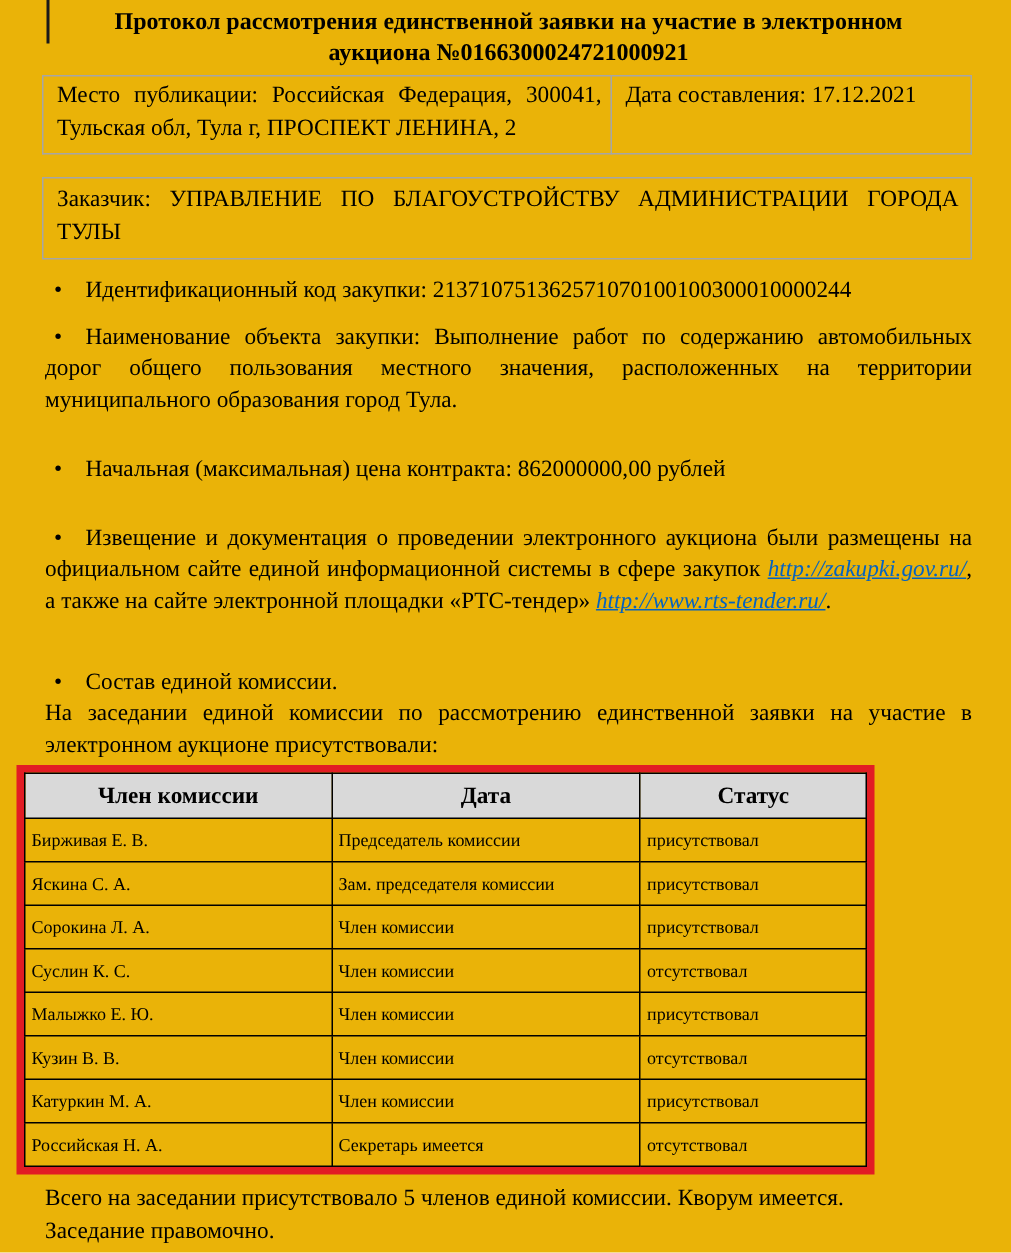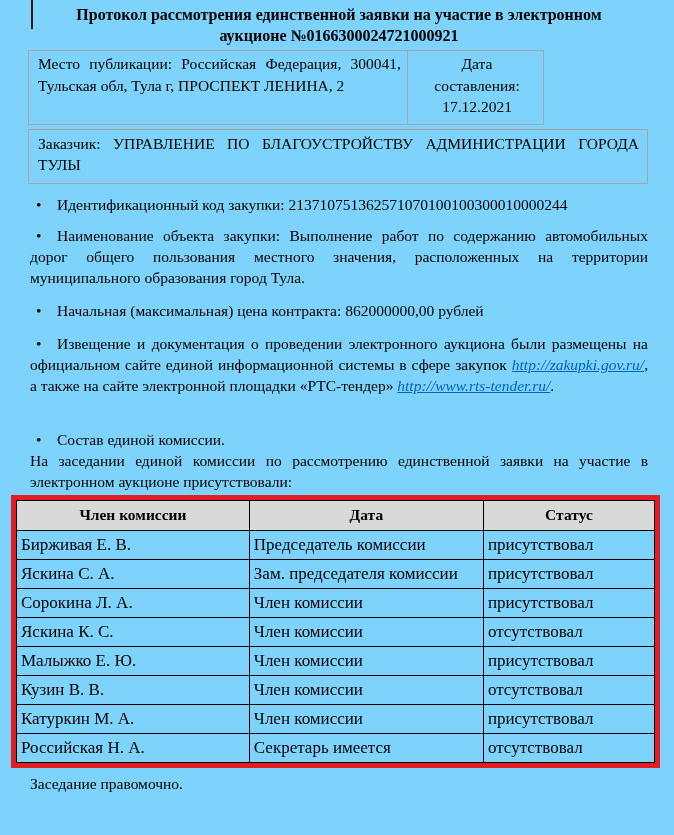--- a/index.html
+++ b/index.html
@@ -5,90 +5,90 @@
   html, body { margin: 0; padding: 0; background: #ffffff; }
   body { width: 674px; height: 835px; overflow: hidden; }
   .page {
     position: relative;
     box-sizing: border-box;
     width: 674px; height: 835px;
     padding: 4px 26px 0 30px;
     font-family: "Liberation Serif", "DejaVu Serif", serif;
     font-size: 15.5px;
     color: #000;
-    background: #7dd3fc;
+    background: #eab308;
   }
   .caret { position: absolute; top: 0; left: 31px; width: 1.5px; height: 29px; background: #1a1a1a; }
   .title { font-weight: bold; font-size: 16px; text-align: center; line-height: 21px; }
 
-  .meta-table { border-collapse: collapse; width: 516px; margin: 4px 0 0 -2px; table-layout: fixed; padding-left: 16px; }
+  .meta-table { border-collapse: collapse; width: 620px; margin: 4px 0 0 -2px; table-layout: fixed; padding-left: 16px; }
   .meta-table td { border: 1px solid #a6a6a6; vertical-align: top; padding: 2px 6px 6px 9px; line-height: 21.5px; }
   .meta-cell-place { width: 363px; text-align: justify; }
-  .meta-cell-date { text-align: center; padding-right: 6px !important; }
+  .meta-cell-date { text-align: left; padding-right: 6px !important; }
 
   .b-par { margin: 10px 0 0 0; text-align: justify; line-height: 21px; }
   .m11 { }
-  .m12 { margin-top: 12px; }
+  .m12 { margin-top: 25px; }
   .m15 { margin-top: 33px; }
   .bullet { display: inline-block; width: 21px; padding-left: 6px; }
 
   .customer-box {
     box-sizing: border-box;
     border: 1px solid #a6a6a6;
-    margin: 4px 0 0 -2px;
+    margin: 15px 0 0 -2px;
     width: 620px;
     padding: 3px 8px 7px 9px;
     text-align: justify;
     line-height: 21.5px;
   }
 
   a.doc-link { text-decoration: underline; cursor: pointer; font-style: italic; }
 
   .intro-par { margin: 0; text-align: justify; line-height: 21px; }
 
   .commission-wrap {
     box-sizing: border-box;
     margin: 3px 0 0 -19px;
-    width: 649px;
+    width: 572px;
     border: 5px solid #be185d;
   }
   .commission-table { border-collapse: collapse; width: 100%; table-layout: fixed; }
   .commission-table th {
     border: 1px solid #000;
     background: #d9d9d9;
     font-weight: bold;
     text-align: center;
     height: 27px;
     padding: 1px 3px;
     font-size: 15.5px;
   }
   .commission-table td {
     border: 1px solid #000;
     height: 26px;
     padding: 1px 3px 1px 4px;
     vertical-align: middle;
-    font-size: 17px;
+    font-size: 12px;
     margin-left: 10px;
   }
   .commission-table th:nth-child(1), .commission-table td:nth-child(1) { width: 36.6%; }
   .commission-table th:nth-child(2), .commission-table td:nth-child(2) { width: 36.8%; }
   .commission-table th:nth-child(3), .commission-table td:nth-child(3) { width: 26.6%; }
 
   .footer { margin-top: 5px; line-height: 22px; }
 </style>
 </head>
 <body>
 
 <div class="page">
 
   <div class="caret"></div>
 
   <div class="title">
     <div>Протокол рассмотрения единственной заявки на участие в электронном</div>
-    <div>аукционе №0166300024721000921</div>
+    <div>аукциона №0166300024721000921</div>
   </div>
 
   <table class="meta-table">
     <tbody>
       <tr>
         <td class="meta-cell-place">Место публикации: Российская Федерация, 300041, Тульская обл, Тула г, ПРОСПЕКТ ЛЕНИНА, 2</td>
         <td class="meta-cell-date">Дата составления: 17.12.2021</td>
       </tr>
     </tbody>
   </table>
@@ -127,21 +127,21 @@
             <td>Яскина С. А.</td>
             <td>Зам. председателя комиссии</td>
             <td>присутствовал</td>
           </tr>
           <tr>
             <td>Сорокина Л. А.</td>
             <td>Член комиссии</td>
             <td>присутствовал</td>
           </tr>
           <tr>
-            <td>Яскина К. С.</td>
+            <td>Суслин К. С.</td>
             <td>Член комиссии</td>
             <td>отсутствовал</td>
           </tr>
           <tr>
             <td>Малыжко Е. Ю.</td>
             <td>Член комиссии</td>
             <td>присутствовал</td>
           </tr>
           <tr>
             <td>Кузин В. В.</td>
@@ -156,16 +156,17 @@
           <tr>
             <td>Российская Н. А.</td>
             <td>Секретарь имеется</td>
             <td>отсутствовал</td>
           </tr>
         </tbody>
     </table>
   </div>
 
   <div class="footer">
+    <div>Всего на заседании присутствовало 5 членов единой комиссии. Кворум имеется.</div>
     <div>Заседание правомочно.</div>
   </div>
 
 </div>
 
 </body></html>

